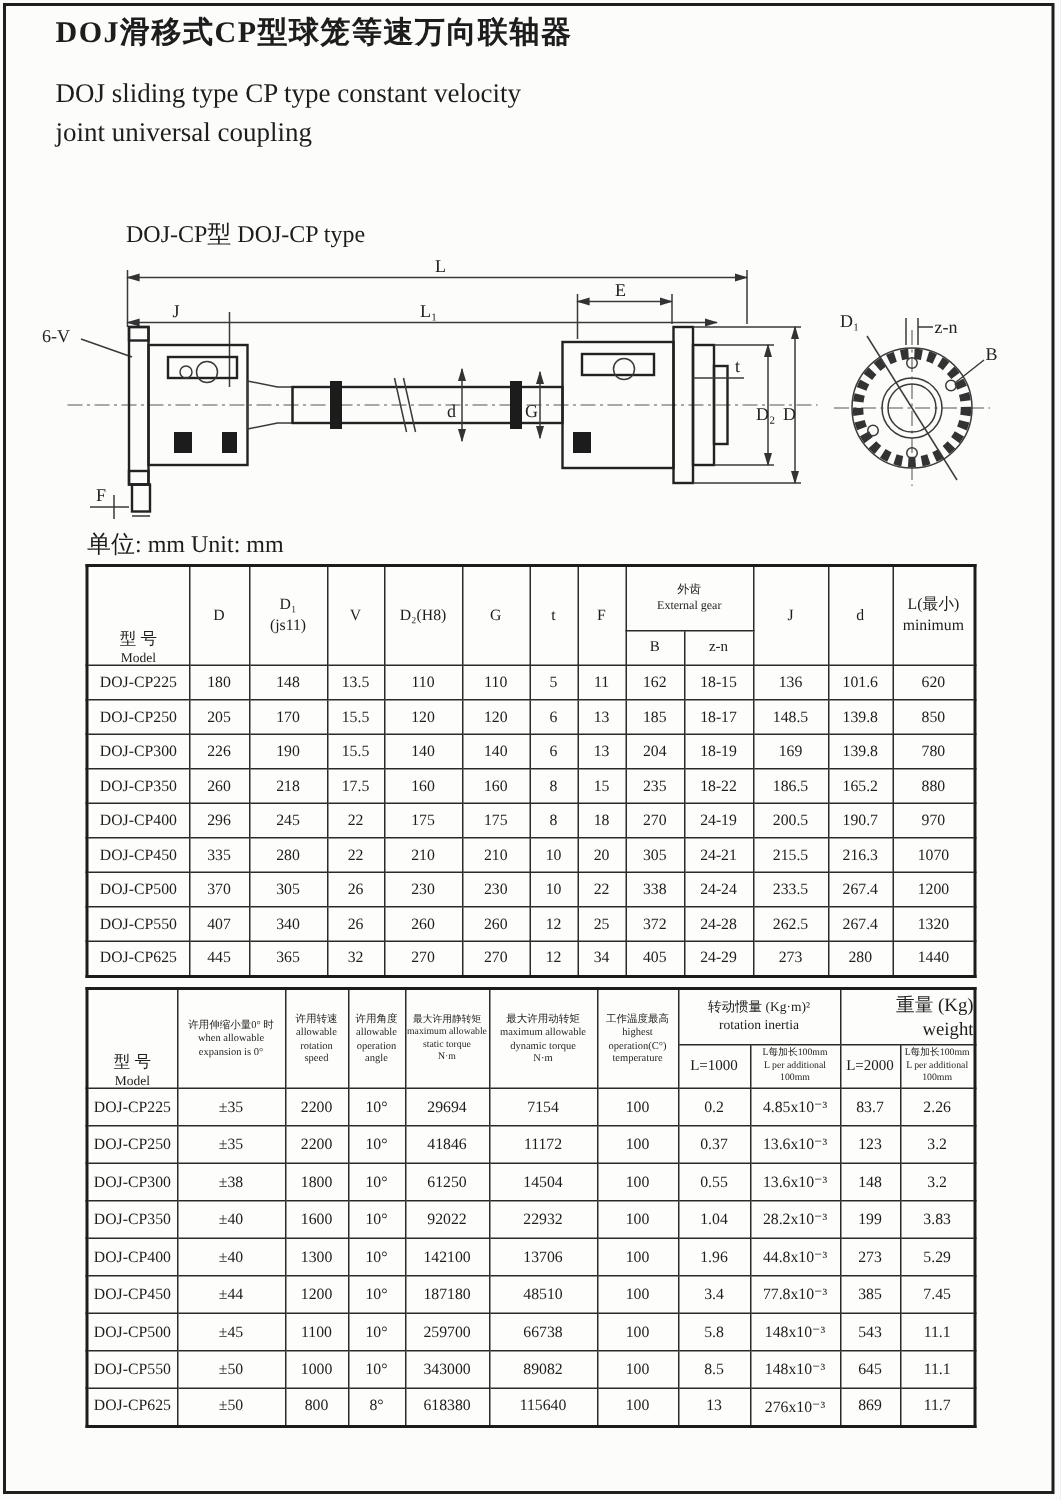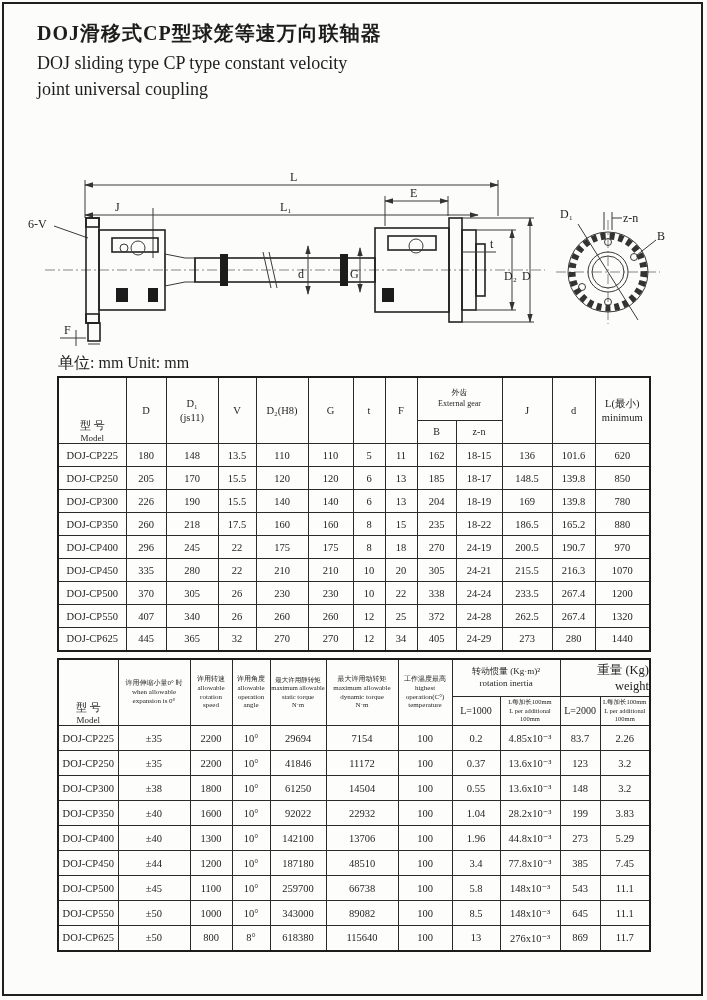--- a/index.html
+++ b/index.html
@@ -6,23 +6,23 @@
   html,body { background:#e8e8e6; }
   .page {
     position:relative; width:707px; height:1000px;
     background:#fcfcfa; overflow:hidden;
     font-family:"Liberation Serif","DejaVu Sans",serif; color:#1d1d1d;
   }
   .page-frame {
     position:absolute; left:2px; top:2px; width:701px; height:994px;
     border:2px solid #1f1f1f; pointer-events:none;
   }
-  .title-block { position:absolute; left:37px; top:20px; }
+  .title-block { position:absolute; left:37px; top:8px; }
   .title-zh { font-size:20px; font-weight:bold; letter-spacing:1px; }
-  .title-en { font-size:18px; white-space:pre-line; line-height:1.45; margin-top:3px; }
+  .title-en { font-size:18px; white-space:pre-line; line-height:1.45; margin-top:14px; }
   .subtitle { position:absolute; left:84px; top:146px; font-size:16px; }
   .unit-note { position:absolute; left:58px; top:353px; font-size:16px; }
 
   .drawing { position:absolute; left:20px; top:168px; width:670px; height:186px; }
   .drawing svg text { font-family:"Liberation Serif","DejaVu Sans",serif; font-size:12px; fill:#222; }
   .dline { stroke:#3a3a3a; stroke-width:1; fill:none; }
   .dthick { stroke:#222; stroke-width:1.6; fill:none; }
   .dfill { fill:#1c1c1c; stroke:none; }
   .cl { stroke:#555; stroke-width:0.7; stroke-dasharray:10 3 2 3; fill:none; }
 
@@ -52,20 +52,21 @@
 
 <div class="page">
   <div class="page-frame"></div>
 
   <div class="title-block">
     <div class="title-zh">DOJ滑移式CP型球笼等速万向联轴器</div>
     <div class="title-en">DOJ sliding type CP type constant velocity
 joint universal coupling</div>
   </div>
 
+  <div class="subtitle">DOJ-CP型 DOJ-CP type</div>
 
   <div class="drawing">
     <svg width="670" height="186" viewBox="0 0 670 186">
       <defs>
         <marker id="arr" viewBox="0 0 10 10" refX="9" refY="5" markerWidth="9" markerHeight="9" orient="auto-start-reverse">
           <path d="M0,2 L10,5 L0,8 z" fill="#333"></path>
         </marker>
       </defs>
 
       <line class="cl" x1="25" y1="102" x2="525" y2="102"></line>

